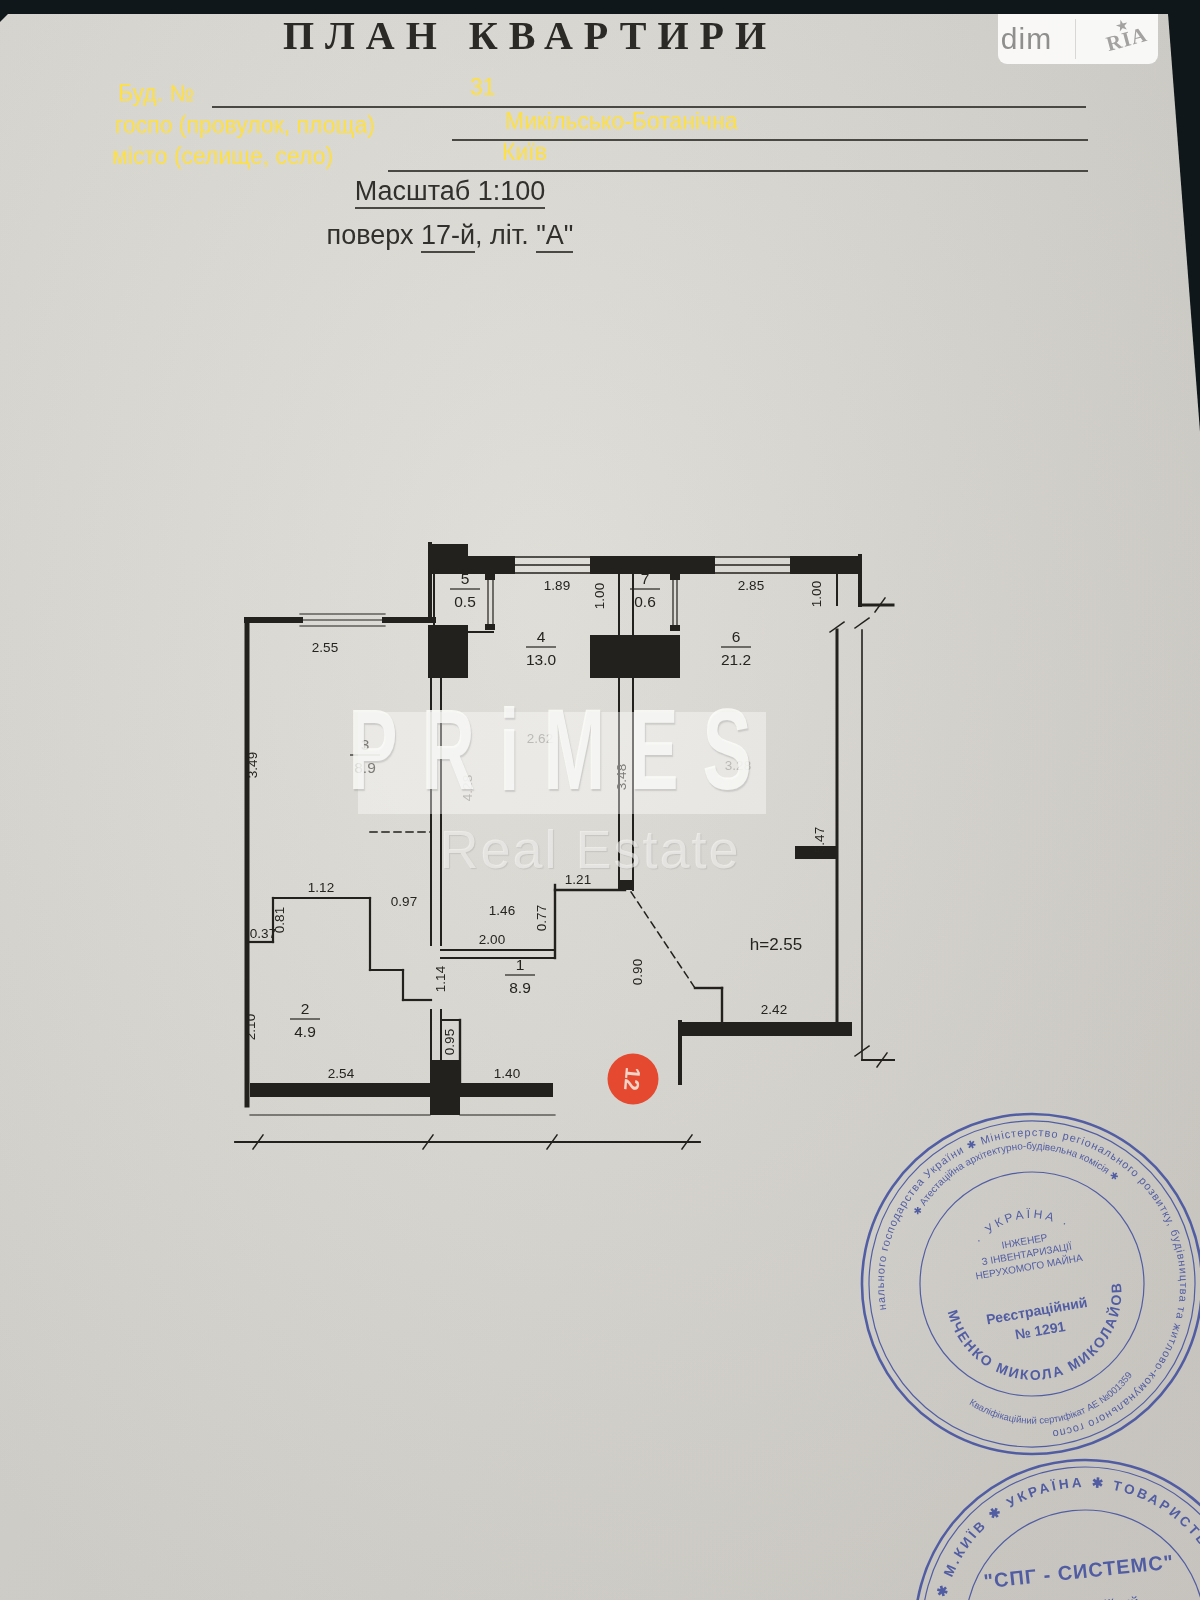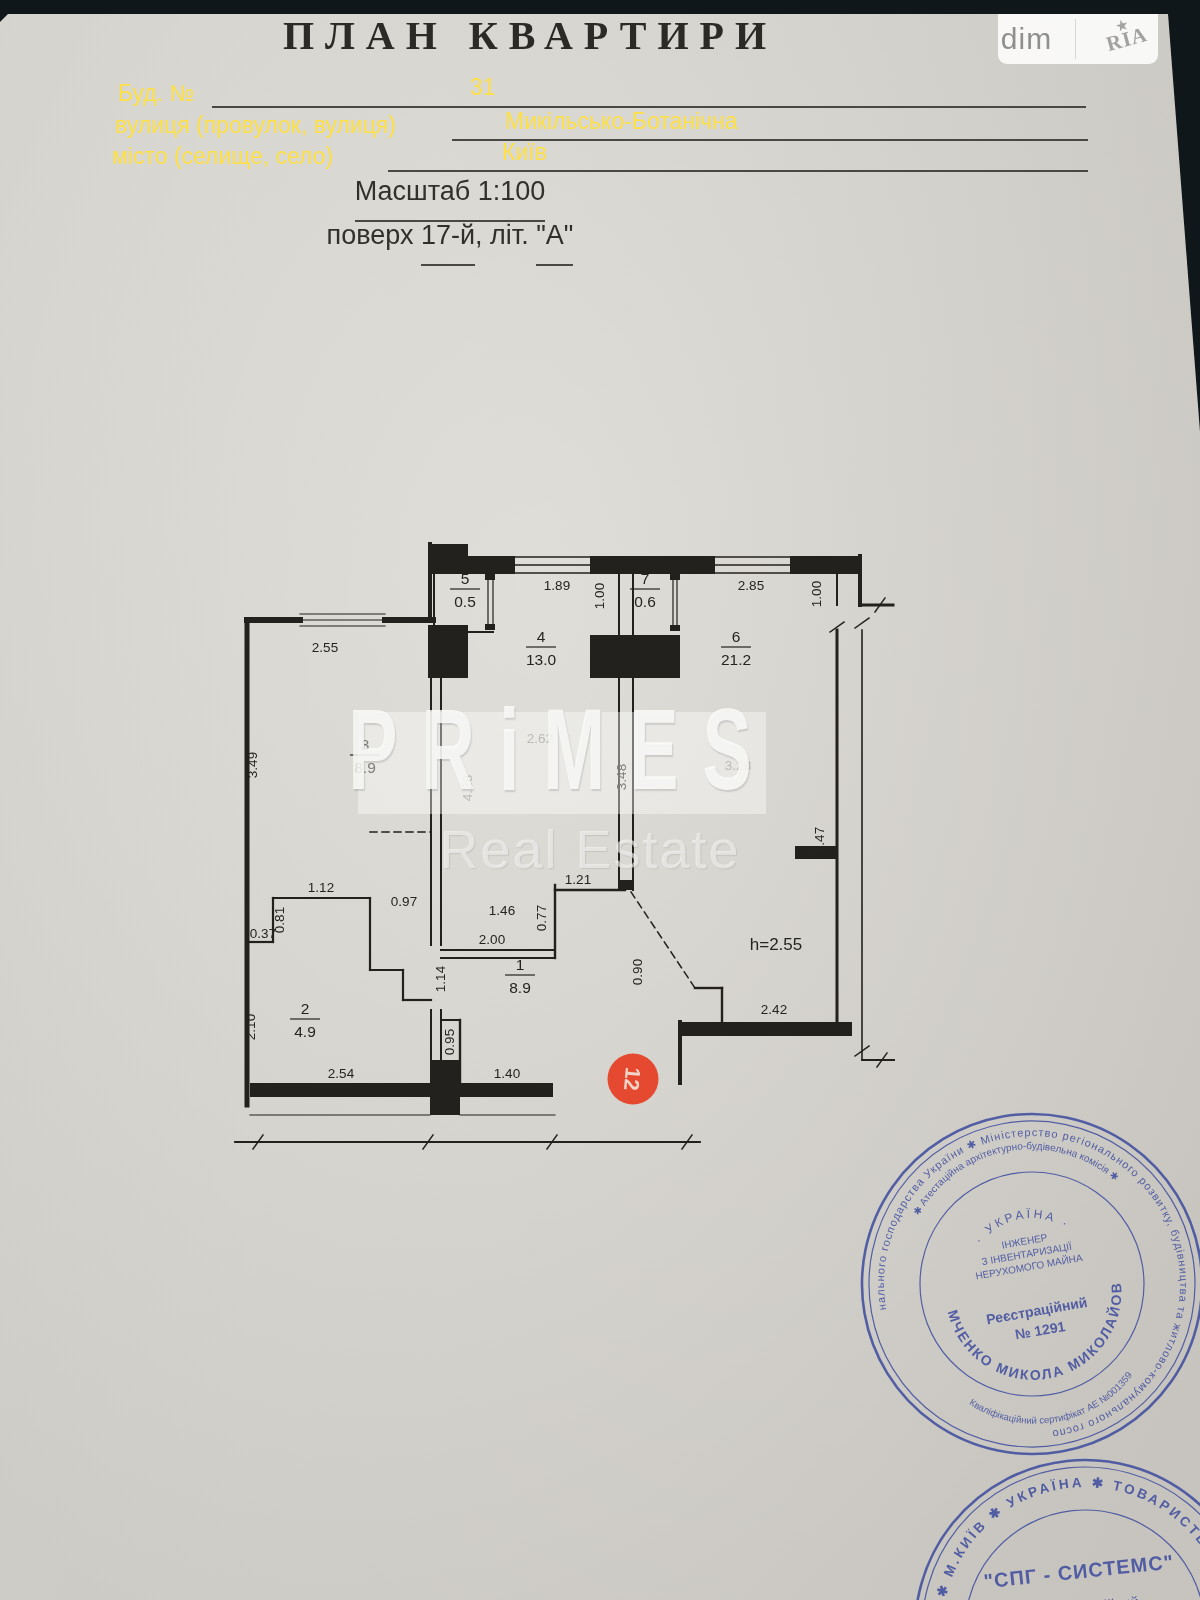--- a/index.html
+++ b/index.html
@@ -9,21 +9,21 @@
          clip-path:polygon(8px 14px,1168px 14px,1200px 432px,1200px 1600px,0 1600px,0 22px);
          background:linear-gradient(115deg,#dedcd6 0%,#d8d6d0 45%,#d1cec8 100%);}
   .paper::after{content:"";position:absolute;inset:0;
          background:radial-gradient(ellipse at 45% 38%,rgba(255,255,255,.18),rgba(0,0,0,.05) 85%);}
   .hdr-title{position:absolute;left:0;right:140px;top:12px;text-align:center;
          font-family:"Liberation Serif",serif;font-size:40px;font-weight:600;
          letter-spacing:11px;color:#2c2a27;}
   .frm{position:absolute;color:#fde047;font-size:23px;white-space:nowrap;}
   .uline{position:absolute;height:2px;background:#4a4842;}
   .center-row{position:absolute;left:0;right:300px;text-align:center;color:#32302c;}
-  .u{border-bottom:2px solid #4a4842;padding-bottom:14px;}
+  .u{border-bottom:2px solid #4a4842;padding-bottom:1px;}
   .badge{position:absolute;left:998px;top:14px;width:160px;height:50px;display:flex;
          align-items:center;background:rgba(252,252,251,.92);border-radius:0 0 9px 9px;gap:20px;}
   .badge .dim{flex:1;text-align:center;font-size:30px;color:#8f8f8e;letter-spacing:1px;}
   .badge .sep{width:1px;height:40px;background:#d8d7d5;}
   .badge .ria{width:62px;text-align:center;font-family:"Liberation Serif",serif;
          font-weight:bold;font-size:21px;color:#a3a2a0;transform:rotate(-15deg);
          letter-spacing:1px;position:relative;}
   .badge .star{position:absolute;top:-10px;left:24px;font-size:13px;color:#a3a2a0;}
   .plan{position:absolute;left:225px;top:530px;}
   .wm-box{position:absolute;left:358px;top:712px;width:408px;height:102px;
@@ -46,21 +46,21 @@
     <span class="sep"></span>
     <span class="ria"><span class="star">★</span><span>RIA</span></span>
   </div>
 
   <div class="hdr-title">ПЛАН  КВАРТИРИ</div>
 
   <div class="frm" style="left:118px;top:80px">Буд. №</div>
   <div class="frm" style="left:470px;top:74px">31</div>
   <div class="uline" style="left:212px;top:106px;width:874px"></div>
 
-  <div class="frm" style="left:115px;top:112px">вулиця (провулок, вулиця)</div>
+  <div class="frm" style="left:115px;top:112px">госпо (провулок, площа)</div>
   <div class="frm" style="left:505px;top:108px">Микільсько-Ботанічна</div>
   <div class="uline" style="left:452px;top:139px;width:636px"></div>
 
   <div class="frm" style="left:112px;top:143px">місто (селище, село)</div>
   <div class="frm" style="left:502px;top:139px">Київ</div>
   <div class="uline" style="left:388px;top:170px;width:700px"></div>
 
   <div class="center-row" style="top:176px;font-size:27px">
     <span class="u">Масштаб  1:100</span>
   </div>

